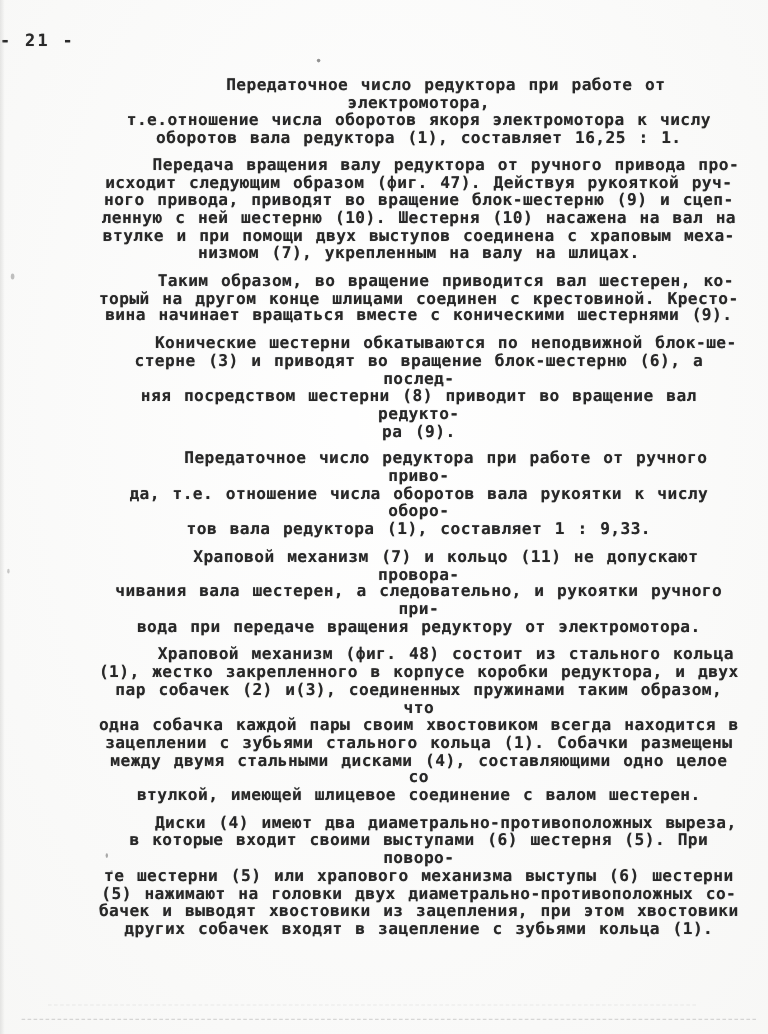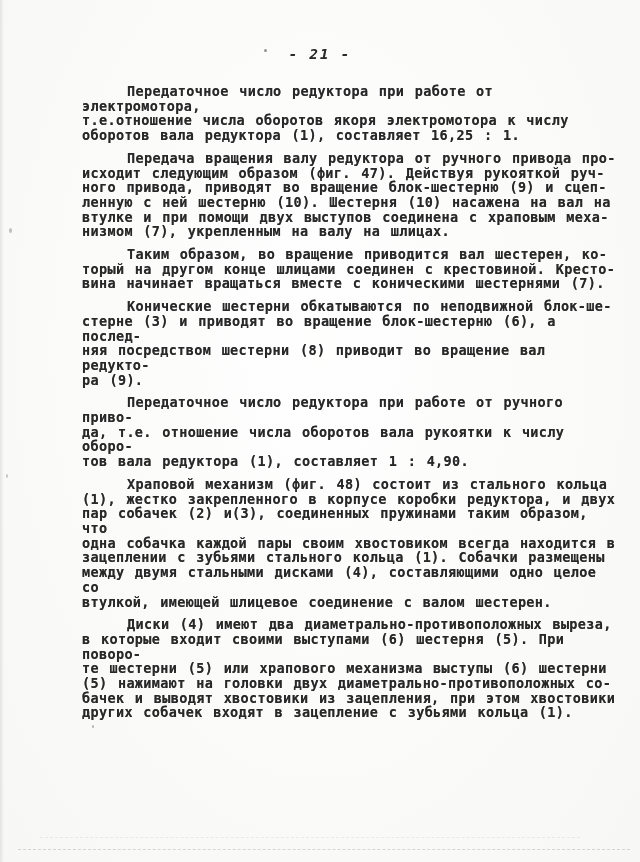--- a/index.html
+++ b/index.html
@@ -16,46 +16,46 @@
     color: #262626;
   }
   .page {
     position: absolute;
     inset: 0;
     background:
       radial-gradient(ellipse at 50% 40%, rgba(255,255,255,0.9), rgba(240,240,238,0.35)),
       #fbfbfa;
   }
   .page-number {
-    margin-top: 46px;
+    margin-top: 26px;
     margin-bottom: 22px;
     width: 100%;
-    text-align: center;
+    text-align: left;
     font-size: 14px;
     font-weight: bold;
     letter-spacing: 2px;
     color: #2a2a2a;
     text-shadow: 0 0 0.6px rgba(20,20,20,0.45);
-    font-style: italic;
   }
   .text-block {
     padding-left: 82px;
     padding-right: 24px;
   }
   .para {
     white-space: pre-line;
     font-size: 13.5px;
     font-weight: bold;
     line-height: 14.7px;
     letter-spacing: 0.35px;
     word-spacing: 2px;
     text-indent: 45px;
     margin: 0 0 8px 0;
     color: #282828;
     text-shadow: 0 0 0.6px rgba(25,25,25,0.5);
+    text-align: center;
   }
   
   .scan-line-bottom {
     position: absolute;
     left: 18px;
     right: 10px;
     bottom: 12px;
     border-top: 1px dashed rgba(90,90,90,0.22);
   }
   .scan-line-bottom2 {
@@ -94,28 +94,31 @@
 т.е.отношение числа оборотов якоря электромотора к числу
 оборотов вала редуктора (1), составляет 16,25 : 1.</p>
     <p class="para">Передача вращения валу редуктора от ручного привода про-
 исходит следующим образом (фиг. 47). Действуя рукояткой руч-
 ного привода, приводят во вращение блок-шестерню (9) и сцеп-
 ленную с ней шестерню (10). Шестерня (10) насажена на вал на
 втулке и при помощи двух выступов соединена с храповым меха-
 низмом (7), укрепленным на валу на шлицах.</p>
     <p class="para">Таким образом, во вращение приводится вал шестерен, ко-
 торый на другом конце шлицами соединен с крестовиной. Кресто-
-вина начинает вращаться вместе с коническими шестернями (7).</p>
+вина начинает вращаться вместе с коническими шестернями (9).</p>
     <p class="para">Конические шестерни обкатываются по неподвижной блок-ше-
 стерне (3) и приводят во вращение блок-шестерню (6), а послед-
 няя посредством шестерни (8) приводит во вращение вал редукто-
 ра (9).</p>
     <p class="para">Передаточное число редуктора при работе от ручного приво-
 да, т.е. отношение числа оборотов вала рукоятки к числу оборо-
-тов вала редуктора (1), составляет 1 : 4,90.</p>
+тов вала редуктора (1), составляет 1 : 9,33.</p>
+    <p class="para">Храповой механизм (7) и кольцо (11) не допускают провора-
+чивания вала шестерен, а следовательно, и рукоятки ручного при-
+вода при передаче вращения редуктору от электромотора.</p>
     <p class="para">Храповой механизм (фиг. 48) состоит из стального кольца
 (1), жестко закрепленного в корпусе коробки редуктора, и двух
 пар собачек (2) и(3), соединенных пружинами таким образом, что
 одна собачка каждой пары своим хвостовиком всегда находится в
 зацеплении с зубьями стального кольца (1). Собачки размещены
 между двумя стальными дисками (4), составляющими одно целое со
 втулкой, имеющей шлицевое соединение с валом шестерен.</p>
     <p class="para">Диски (4) имеют два диаметрально-противоположных выреза,
 в которые входит своими выступами (6) шестерня (5). При поворо-
 те шестерни (5) или храпового механизма выступы (6) шестерни

